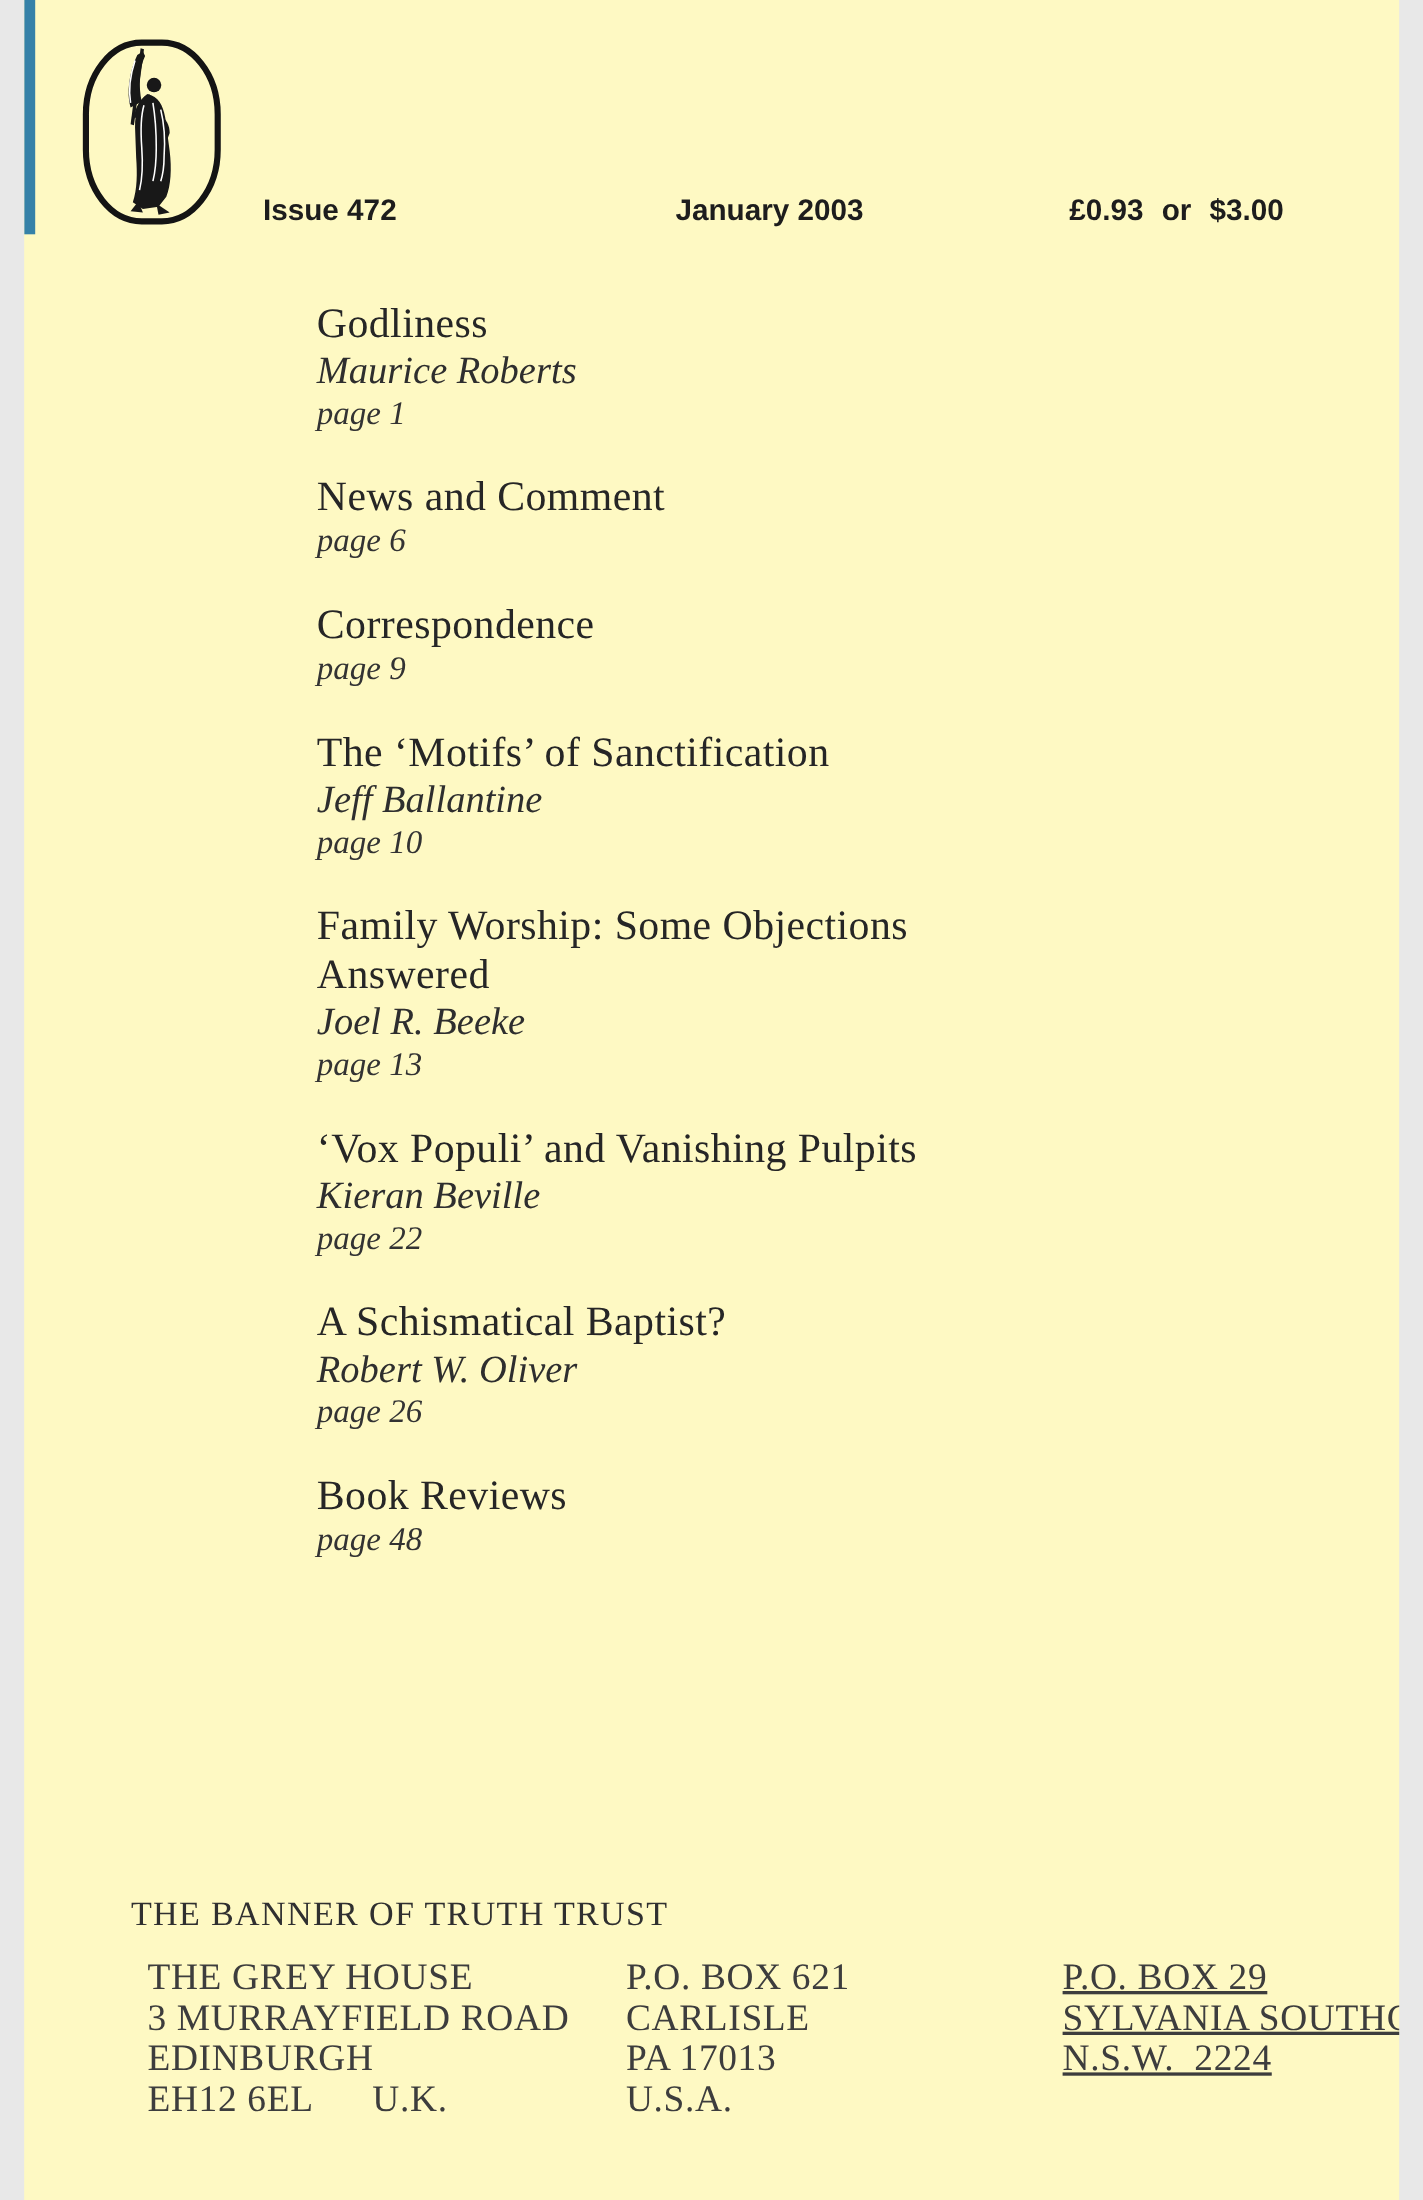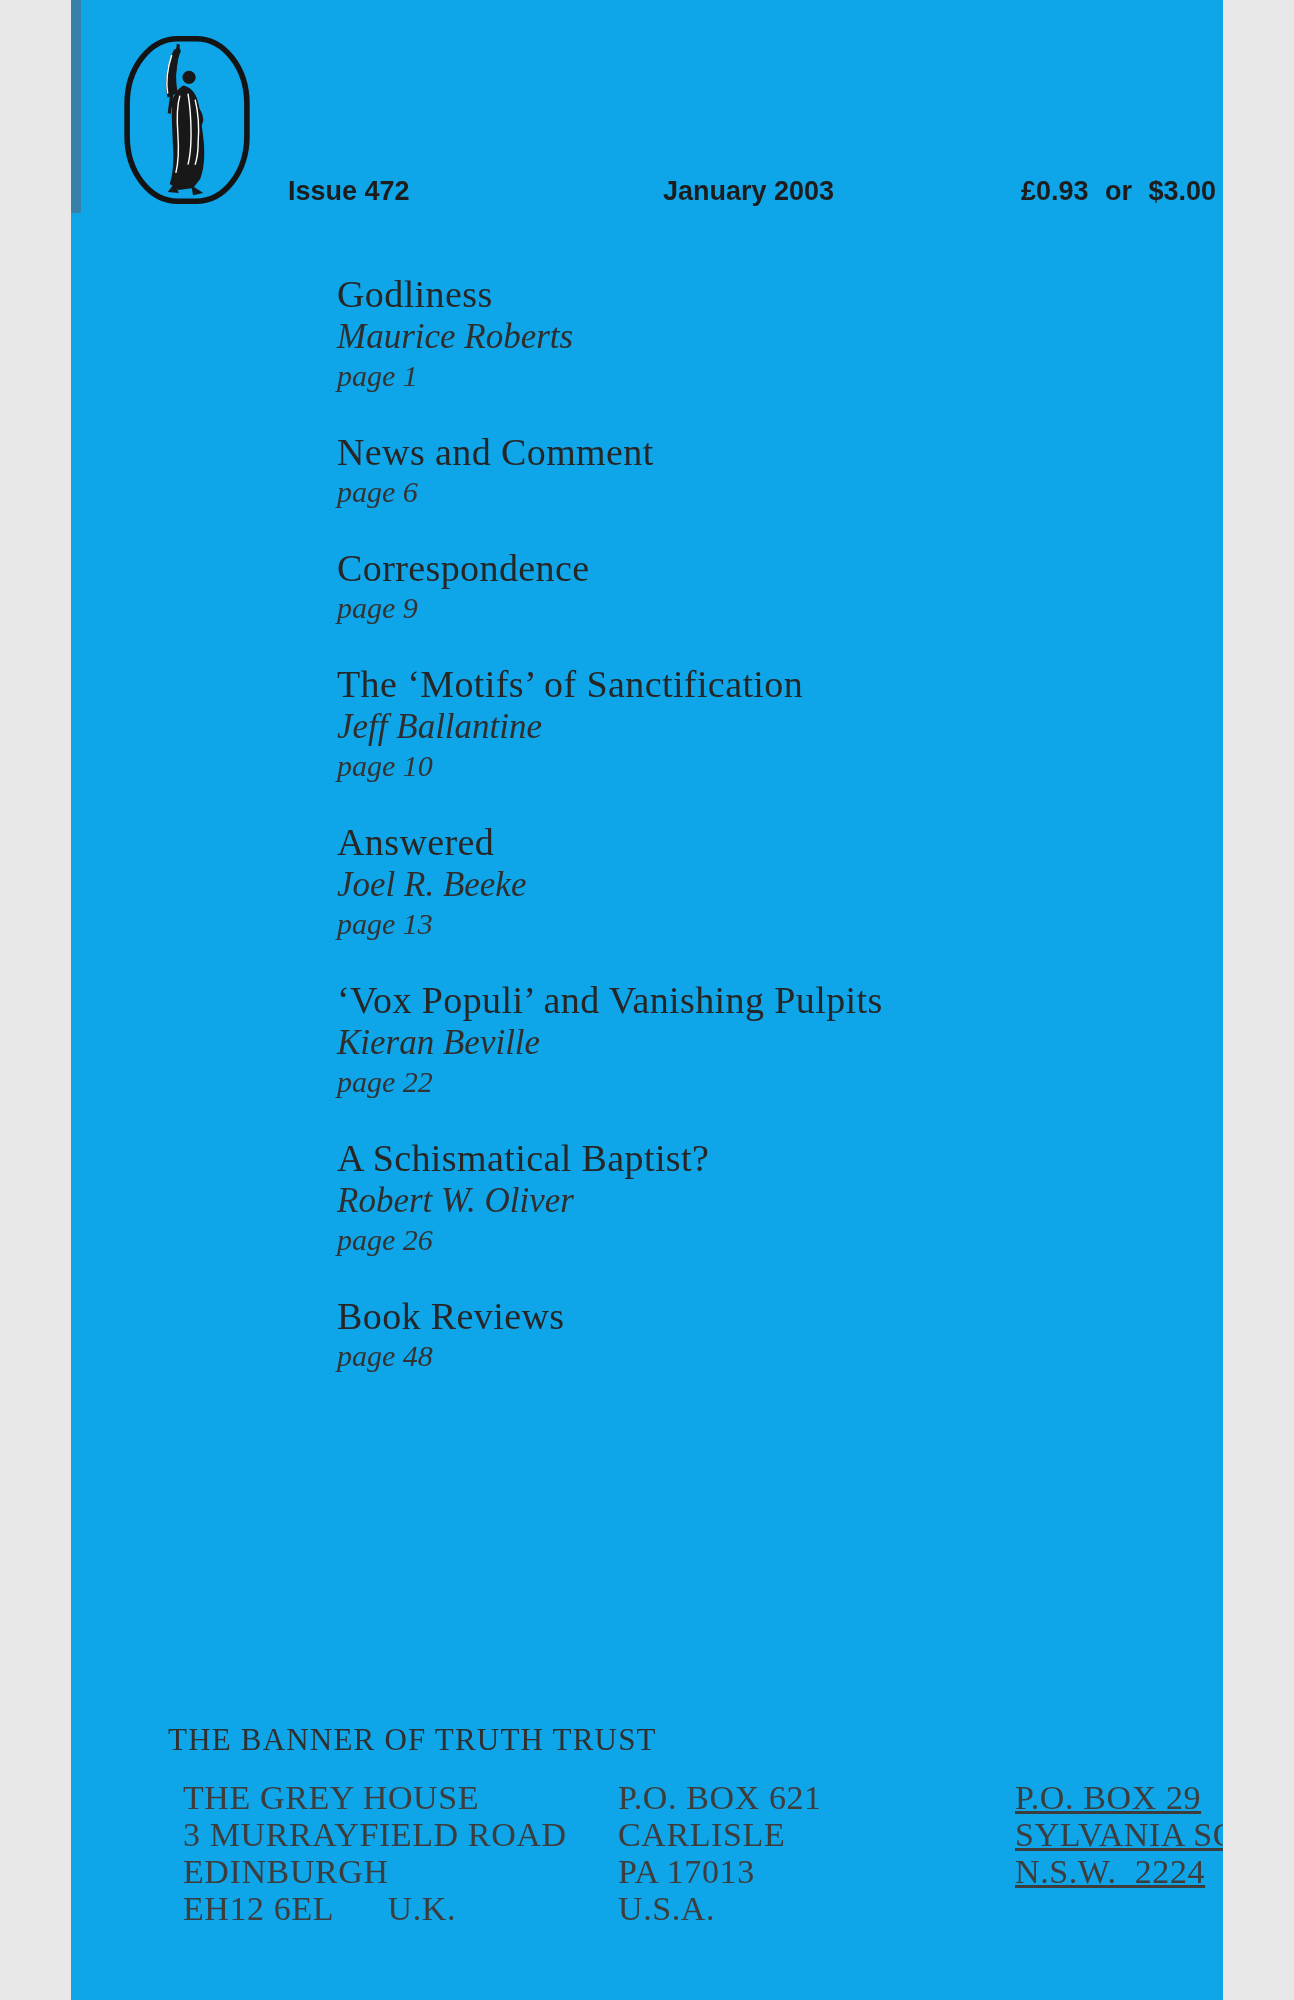--- a/index.html
+++ b/index.html
@@ -1,21 +1,21 @@
 <!DOCTYPE html>
 <html><head>
 <meta charset="utf-8">
 <style>
   html, body { margin: 0; padding: 0; background: #e8e8e8; }
   .page {
     position: relative;
-    width: 1152px;
+    width: 1250px;
     height: 2000px;
     margin: 0 auto;
-    background: #0ea5e9;
+    background: #fef9c3;
     overflow: hidden;
     font-family: "Liberation Serif", serif;
     color: #2b2b2b;
   }
 
   
   .edge-accent {
     position: absolute;
     left: 0; top: 0;
     width: 10px; height: 213px;
@@ -156,20 +156,21 @@
       <div class="entry-page">page 9</div>
     </div>
 
     <div class="entry">
       <div class="entry-title">The ‘Motifs’ of Sanctification</div>
       <div class="entry-author">Jeff Ballantine</div>
       <div class="entry-page">page 10</div>
     </div>
 
     <div class="entry">
+      <div class="entry-title">Family Worship: Some Objections</div>
       <div class="entry-title">Answered</div>
       <div class="entry-author">Joel R. Beeke</div>
       <div class="entry-page">page 13</div>
     </div>
 
     <div class="entry">
       <div class="entry-title">‘Vox Populi’ and Vanishing Pulpits</div>
       <div class="entry-author">Kieran Beville</div>
       <div class="entry-page">page 22</div>
     </div>

